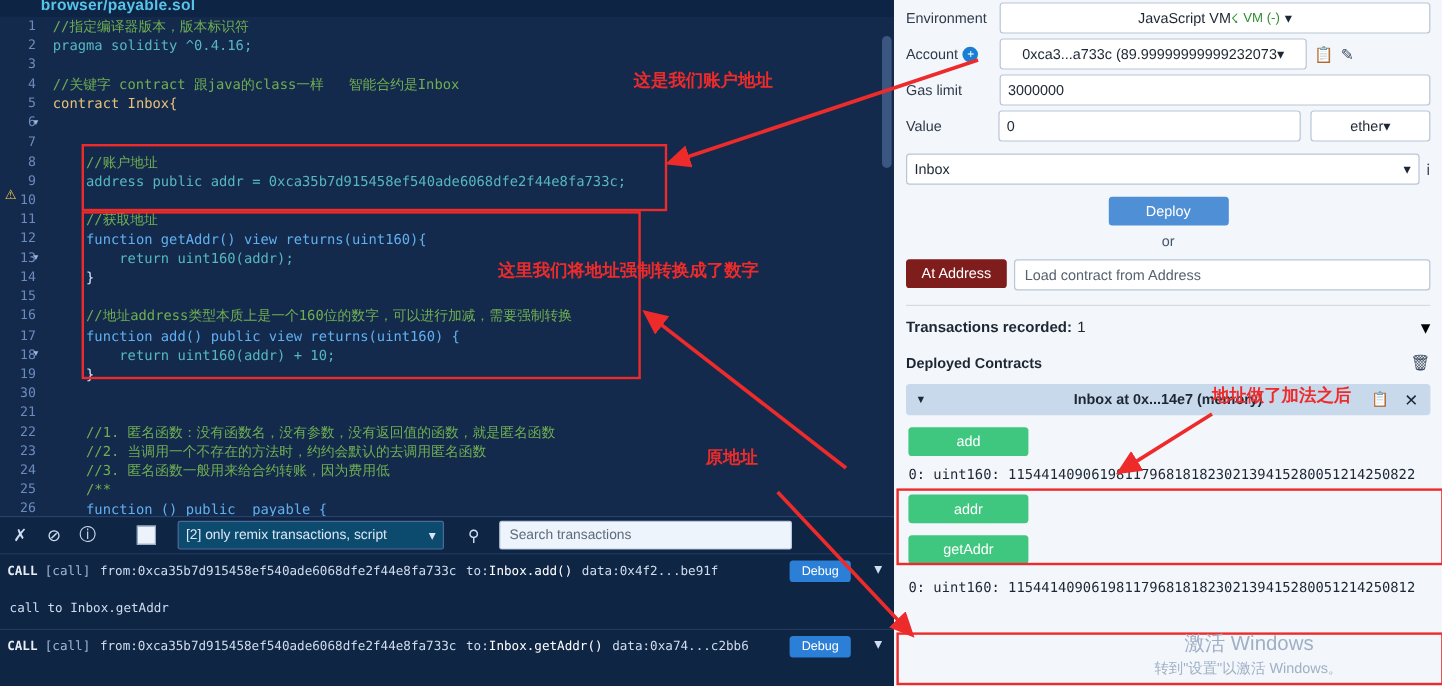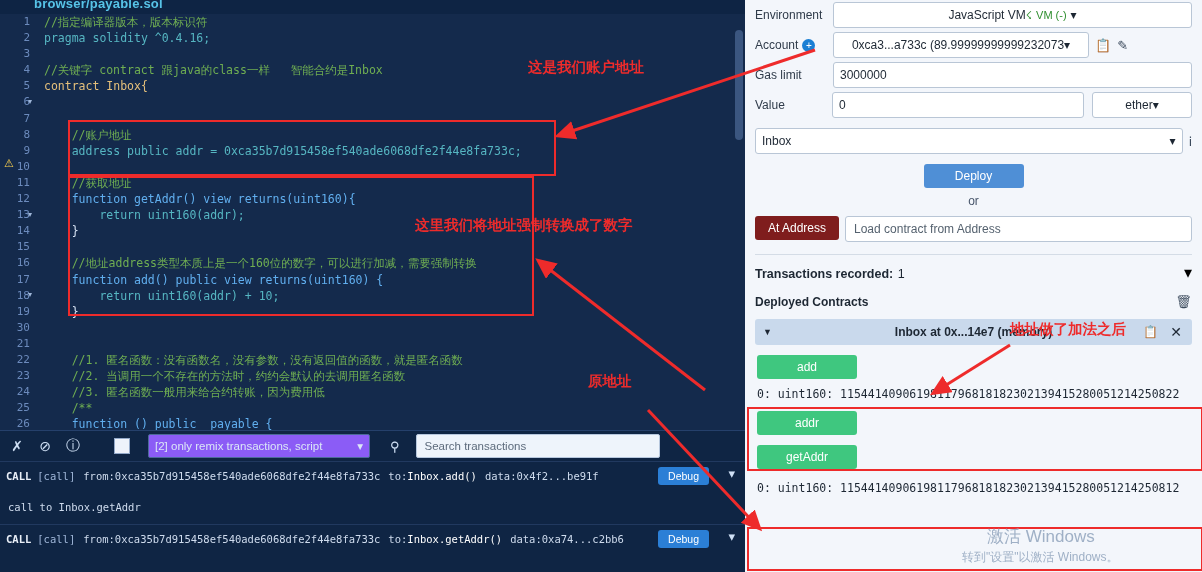--- a/index.html
+++ b/index.html
@@ -24,21 +24,21 @@
   .ty{color:#e5c07b;}
   .fn{color:#61afef;}
   .scroll-v{position:absolute;right:2px;top:16px;width:8px;height:110px;background:#3b5680;border-radius:4px;}
   .box-red{position:absolute;border:2px solid #ee2b2b;pointer-events:none;}
 
   
   .terminal{position:absolute;left:0;top:430px;width:745px;height:142px;background:#0f2544;border-top:1px solid #25406b;}
   .term-toolbar{height:30px;display:flex;align-items:center;padding-left:8px;gap:10px;}
   .ticon{color:#cfe0f5;font-size:14px;width:18px;text-align:center;cursor:pointer;}
   .tcheck{width:14px;height:14px;border:1px solid #93a9c9;background:#eef3fb;margin-left:22px;}
-  .tsel{margin-left:8px;width:208px;height:22px;background:#8b5cf6;border:1px solid #4c6párt;border:1px solid #4c6a99;color:#dbe7f7;
+  .tsel{margin-left:8px;width:208px;height:22px;background:#0c4a6e;border:1px solid #4c6párt;border:1px solid #4c6a99;color:#dbe7f7;
         font-size:11.5px;display:flex;align-items:center;padding:0 6px;justify-content:space-between;border-radius:2px;}
   .tsearchicon{margin-left:10px;color:#cfe0f5;font-size:13px;}
   .tsearch{margin-left:6px;width:226px;height:22px;background:#eef4fb;border:1px solid #b6c7dd;border-radius:2px;
            font-size:11.5px;color:#5d6b7c;display:flex;align-items:center;padding:0 8px;}
   .logrow{position:relative;height:28px;border-top:1px solid #21395f;display:flex;align-items:center;padding-left:6px;}
   .logcall{color:#e8eef7;font-size:10.5px;font-weight:bold;font-family:"DejaVu Sans Mono",monospace;}
   .logbracket{color:#9fb6d8;font-size:10.5px;font-family:"DejaVu Sans Mono",monospace;margin-left:6px;}
   .logtext{color:#cfdcee;font-size:10.5px;font-family:"DejaVu Sans Mono",monospace;margin-left:8px;}
   .debugbtn{position:absolute;right:36px;top:5px;background:#2b7fd6;color:#fff;font-size:10.5px;
             padding:3px 10px;border-radius:3px;cursor:pointer;}

